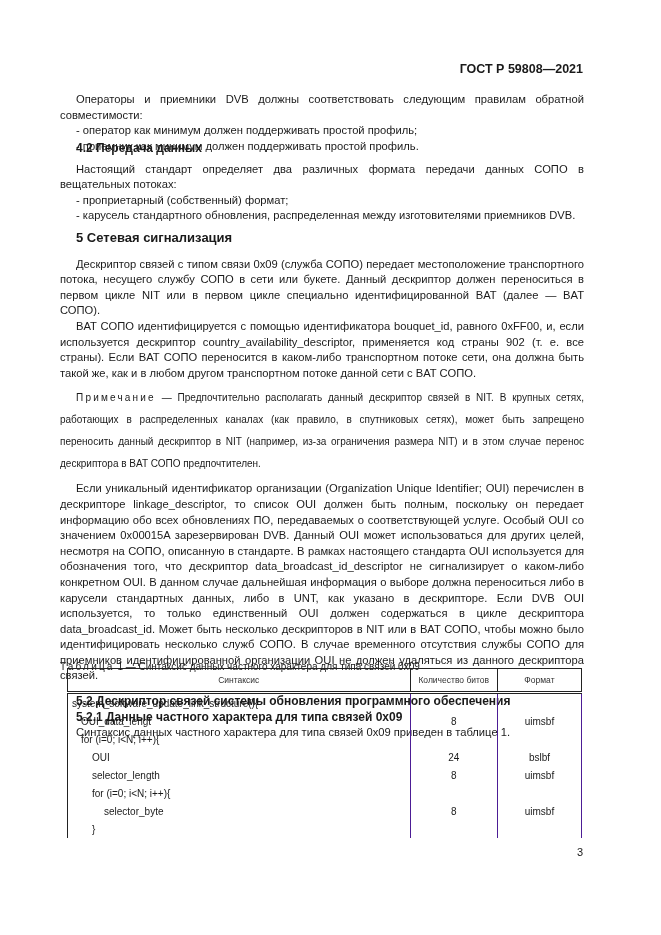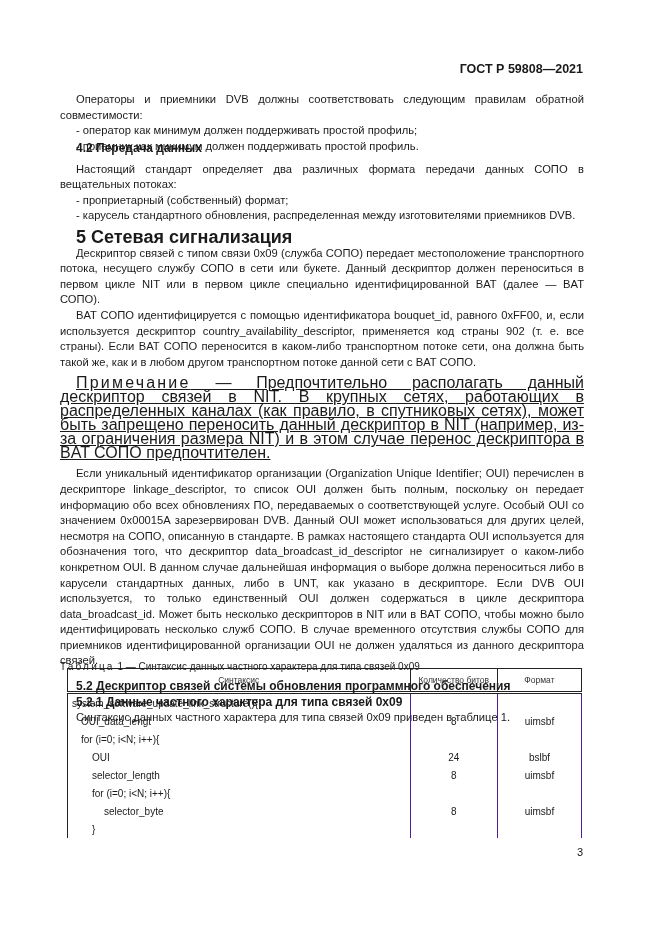--- a/index.html
+++ b/index.html
@@ -4,22 +4,22 @@
 <style>
   html, body { margin: 0; padding: 0; background: #ffffff; }
   body { width: 661px; height: 935px; position: relative; overflow: hidden;
          font-family: "Liberation Sans", sans-serif; color: #1a1a1a; }
   .page { position: absolute; left: 0; top: 0; width: 661px; height: 935px; }
   .hdr { position: absolute; right: 78px; top: 62px; font-size: 12.5px; font-weight: bold; }
   .txt { position: absolute; left: 60px; width: 524px; font-size: 11.2px; line-height: 15.6px; }
   .p { margin: 0; text-align: justify; text-indent: 16px; }
   .li { margin: 0; padding-left: 16px; }
   .h2 { font-weight: bold; font-size: 12px; margin: 0; padding-left: 16px; }
-  .h1 { font-weight: bold; font-size: 18px; margin: 0; padding-left: 16px; }
-  .note { margin: 0; text-align: justify; text-indent: 16px; font-size: 16px; line-height: 14px; text-decoration: underline; }
+  .h1 { font-weight: bold; font-size: 13px; margin: 0; padding-left: 16px; }
+  .note { margin: 0; text-align: justify; text-indent: 16px; font-size: 10px; line-height: 22px; }
   .spaced { letter-spacing: 2.2px; }
   .cap { position: absolute; left: 60px; top: 648px; font-size: 10px; margin-top: 13px; }
   table.t { position: absolute; left: 67px; top: 668px; width: 515px; border-collapse: collapse;
             font-size: 10px; }
   table.t th { font-weight: normal; font-size: 8.5px; height: 20px; border: 1px solid #222;
                border-bottom: 3px double #222; color: #333; }
   table.t td { height: 18px; padding: 0 4px; border-left: 1px solid #222; border-right: 1px solid #4c1d95; }
   table.t td.c { text-align: center; }
   .c1 { width: 346px; }
   .c2 { width: 86px; }
@@ -41,21 +41,21 @@
 
   <div class="txt" style="top:141px;">
     <p class="h2">4.2 Передача данных</p>
     <p class="p" style="margin-top:5px;">Настоящий стандарт определяет два различных формата передачи данных СОПО в вещательных потоках:</p>
     <p class="li">- проприетарный (собственный) формат;</p>
     <p class="li">- карусель стандартного обновления, распределенная между изготовителями приемников DVB.</p>
   </div>
 
   <div class="txt" style="top:230px;">
     <p class="h1">5 Сетевая сигнализация</p>
-    <p class="p" style="margin-top:0;">Дескриптор связей с типом связи 0x09 (служба СОПО) передает местоположение транспортного потока, несущего службу СОПО в сети или букете. Данный дескриптор должен переноситься в первом цикле NIT или в первом цикле специально идентифицированной BAT (далее — BAT СОПО).</p>
+    <p class="p" style="margin-top:11px;">Дескриптор связей с типом связи 0x09 (служба СОПО) передает местоположение транспортного потока, несущего службу СОПО в сети или букете. Данный дескриптор должен переноситься в первом цикле NIT или в первом цикле специально идентифицированной BAT (далее — BAT СОПО).</p>
     <p class="p">BAT СОПО идентифицируется с помощью идентификатора bouquet_id, равного 0xFF00, и, если используется дескриптор country_availability_descriptor, применяется код страны 902 (т. е. все страны). Если BAT СОПО переносится в каком-либо транспортном потоке сети, она должна быть такой же, как и в любом другом транспортном потоке данной сети с BAT СОПО.</p>
     <p class="note" style="margin-top:6px;"><span class="spaced">Примечание</span><span> — Предпочтительно располагать данный дескриптор связей в NIT. В крупных сетях, работающих в распределенных каналах (как правило, в спутниковых сетях), может быть запрещено переносить данный дескриптор в NIT (например, из-за ограничения размера NIT) и в этом случае перенос дескриптора в BAT СОПО предпочтителен.</span></p>
     <p class="p" style="margin-top:6px;">Если уникальный идентификатор организации (Organization Unique Identifier; OUI) перечислен в дескрипторе linkage_descriptor, то список OUI должен быть полным, поскольку он передает информацию обо всех обновлениях ПО, передаваемых о соответствующей услуге. Особый OUI со значением 0x00015A зарезервирован DVB. Данный OUI может использоваться для других целей, несмотря на СОПО, описанную в стандарте. В рамках настоящего стандарта OUI используется для обозначения того, что дескриптор data_broadcast_id_descriptor не сигнализирует о каком-либо конкретном OUI. В данном случае дальнейшая информация о выборе должна переноситься либо в карусели стандартных данных, либо в UNT, как указано в дескрипторе. Если DVB OUI используется, то только единственный OUI должен содержаться в цикле дескриптора data_broadcast_id. Может быть несколько дескрипторов в NIT или в BAT СОПО, чтобы можно было идентифицировать несколько служб СОПО. В случае временного отсутствия службы СОПО для приемников идентифицированной организации OUI не должен удаляться из данного дескриптора связей.</p>
     <p class="h2" style="margin-top:10px;">5.2 Дескриптор связей системы обновления программного обеспечения</p>
     <p class="h2" style="">5.2.1 Данные частного характера для типа связей 0x09</p>
     <p class="p">Синтаксис данных частного характера для типа связей 0x09 приведен в таблице 1.</p>
   </div>
 
   <div class="cap"><span class="spaced">Таблица</span><span> 1 — Синтаксис данных частного характера для типа связей 0x09</span></div>
 

